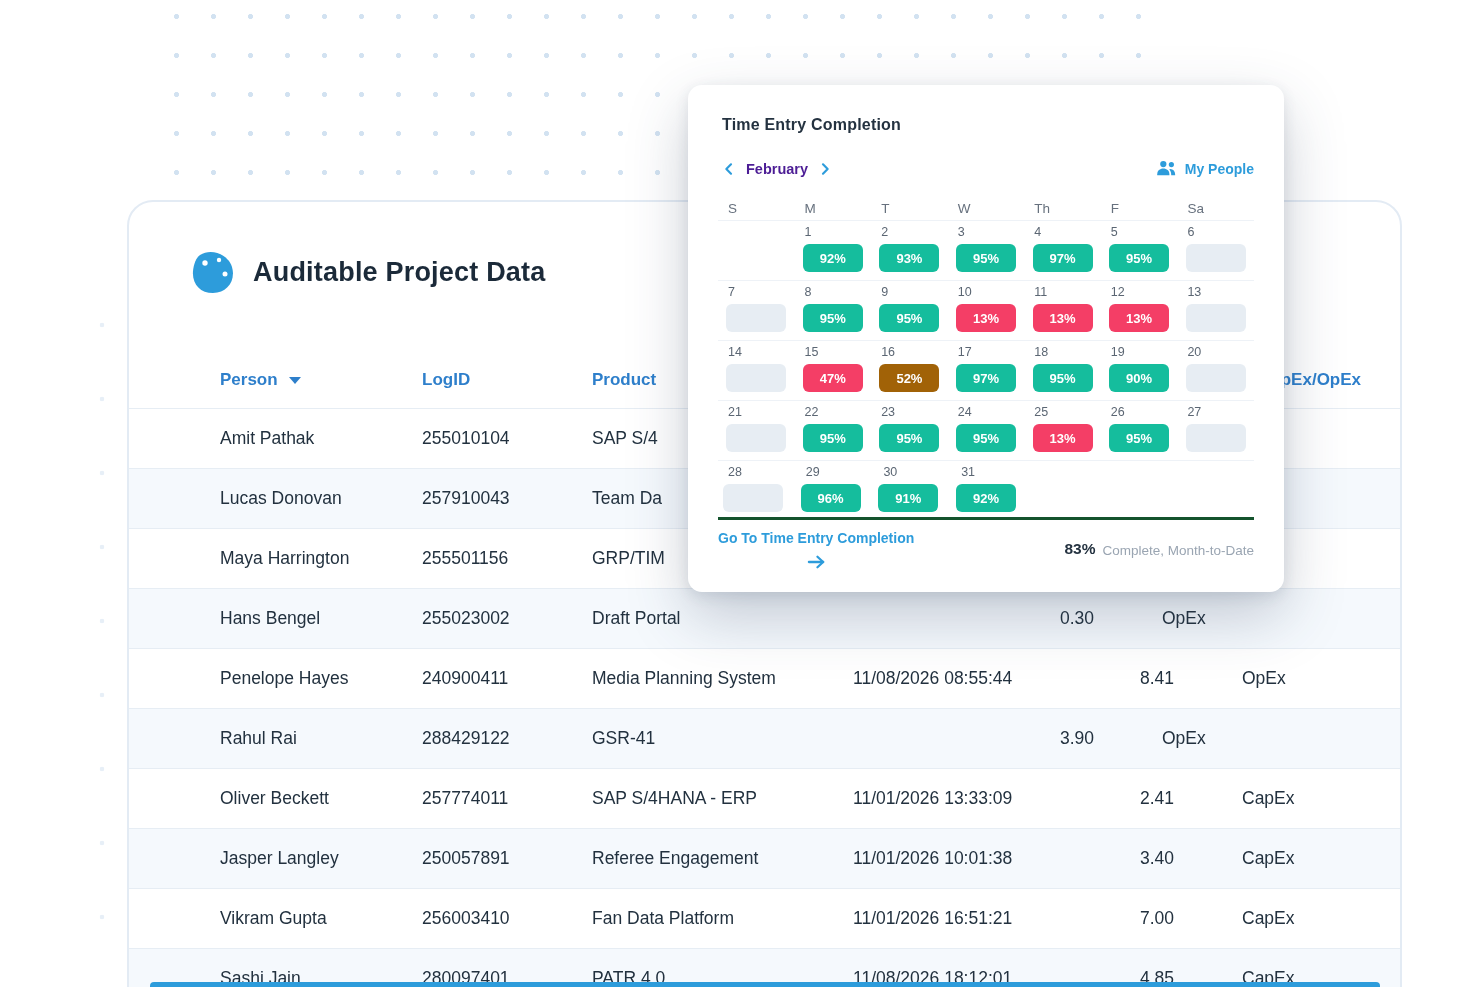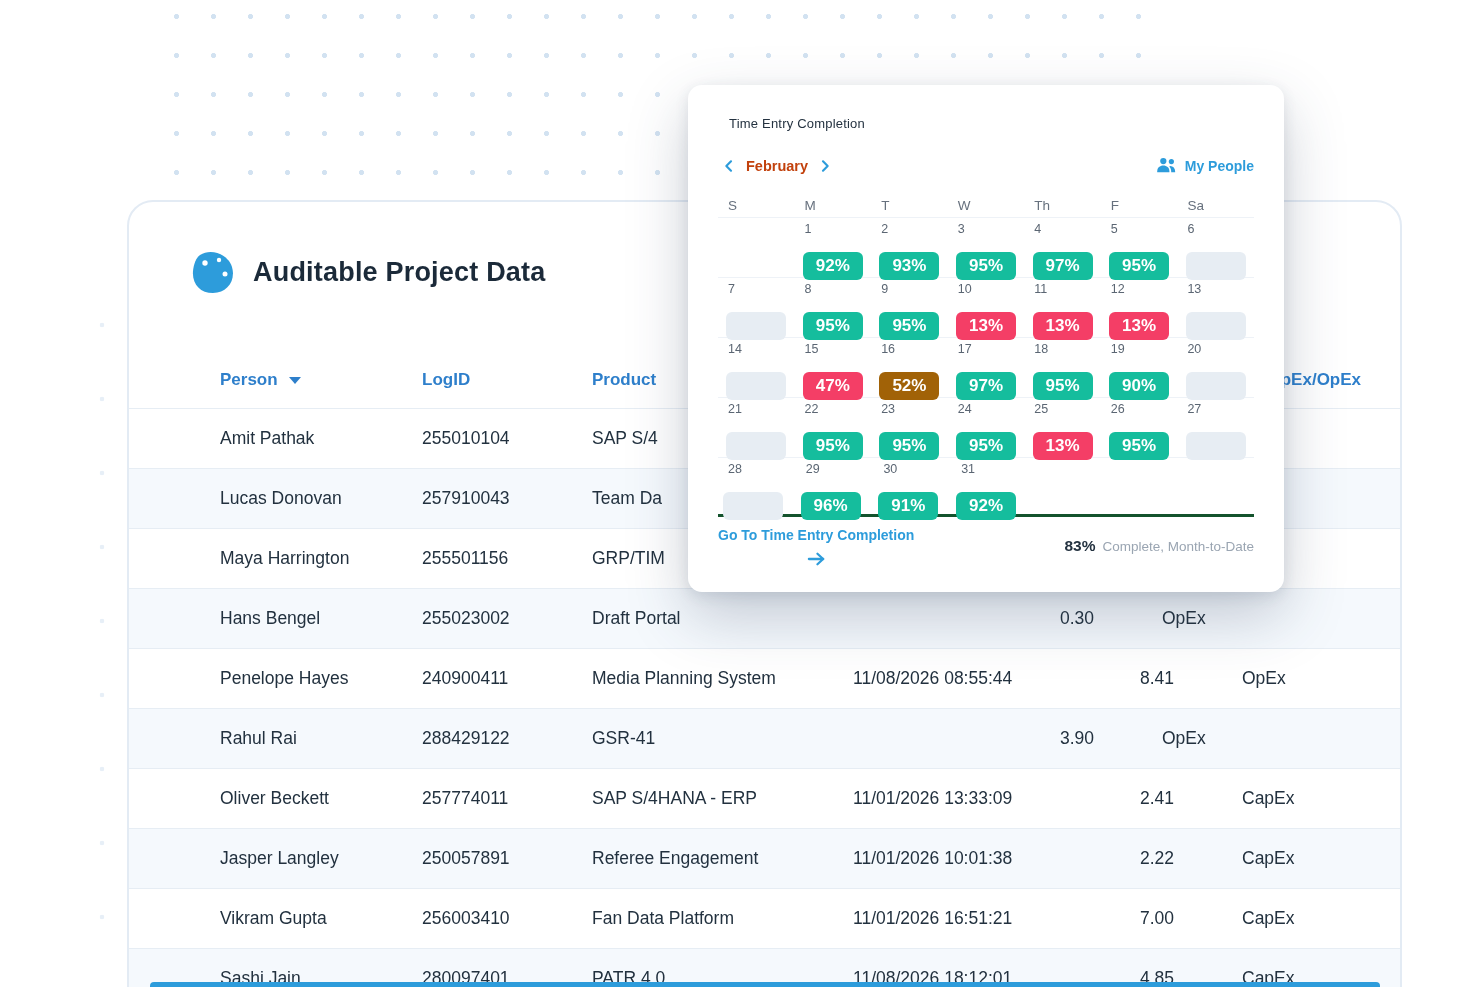--- a/index.html
+++ b/index.html
@@ -47,40 +47,40 @@
   .bottom-bar{
     position:absolute;left:150px;bottom:0;width:1230px;height:5px;
     background:#2d9cdb;border-radius:4px 4px 0 0;z-index:2;
   }
   
   .overlay{
     position:absolute;left:688px;top:85px;width:596px;height:507px;
     background:#ffffff;border-radius:14px;z-index:5;padding:0 30px;
     box-shadow:0 24px 60px rgba(50,66,94,.26),0 4px 14px rgba(50,66,94,.12);
   }
-  .ov-title{margin:31px 11px 0;font-size:13px;font-weight:400;color:#243240;letter-spacing:.2px;}
+  .ov-title{margin:31px 4px 0;font-size:16px;font-weight:700;color:#243240;letter-spacing:.2px;}
   .nav-row{display:flex;align-items:center;margin-top:22px;height:26px;}
   .chev{background:none;border:none;padding:0;width:22px;height:22px;cursor:pointer;
     display:flex;align-items:center;justify-content:center;}
-  .month{font-size:14.5px;font-weight:600;color:#c2410c;margin:0 6px;}
+  .month{font-size:14.5px;font-weight:600;color:#4c1d95;margin:0 6px;}
   .my-people{margin-left:auto;display:flex;align-items:center;gap:8px;cursor:pointer;
     color:#2d9cdb;font-size:14px;font-weight:600;}
   .cal-head{display:grid;grid-template-columns:repeat(7,1fr);margin-top:14px;height:24px;align-items:center;}
   .dh{font-size:13.5px;color:#67717e;padding-left:10px;}
   .wk{display:grid;grid-template-columns:repeat(7,1fr);border-top:1px solid #eef2f7;height:60px;}
   .wk.last{border-bottom:3px solid #14532d;gap:8px;}
   .cell{padding-top:4px;}
   .dnum{display:block;font-size:12.5px;color:#5b6673;height:17px;padding-left:10px;}
-  .badge{width:60px;height:28px;border-radius:6px;margin:13px auto 0;
+  .badge{width:60px;height:28px;border-radius:6px;margin:2px auto 0;
     display:flex;align-items:center;justify-content:center;
-    color:#ffffff;font-size:17px;font-weight:700;}
+    color:#ffffff;font-size:13px;font-weight:700;}
   .overlay-footer{display:flex;align-items:center;margin-top:15px;height:28px;}
   .go-link{display:flex;align-items:center;gap:9px;color:#2d9cdb;font-size:14px;
     font-weight:700;text-decoration:none;cursor:pointer;flex-direction:column;}
-  .completion{margin-left:auto;font-size:13.5px;color:#9aa5b2;display:flex;align-items:center;}
+  .completion{margin-left:auto;font-size:13.5px;color:#9aa5b2;display:flex;align-items:flex-end;}
   .pct{color:#243240;font-weight:700;font-size:15.5px;margin-right:7px;}
 </style>
 </head>
 <body>
 
 <div class="stage">
 
   <div class="dots-top"></div>
   <div class="dots-left"></div>
 
@@ -161,21 +161,21 @@
             <div class="c c3">SAP S/4HANA - ERP</div>
             <div class="c c4">11/01/2026 13:33:09</div>
             <div class="c c5">2.41</div>
             <div class="c c6">CapEx</div>
           </div>
           <div class="trow alt">
             <div class="c c1">Jasper Langley</div>
             <div class="c c2">250057891</div>
             <div class="c c3">Referee Engagement</div>
             <div class="c c4">11/01/2026 10:01:38</div>
-            <div class="c c5">2.22</div>
+            <div class="c c5">3.40</div>
             <div class="c c6">CapEx</div>
           </div>
           <div class="trow">
             <div class="c c1">Vikram Gupta</div>
             <div class="c c2">256003410</div>
             <div class="c c3">Fan Data Platform</div>
             <div class="c c4">11/01/2026 16:51:21</div>
             <div class="c c5">7.00</div>
             <div class="c c6">CapEx</div>
           </div>

